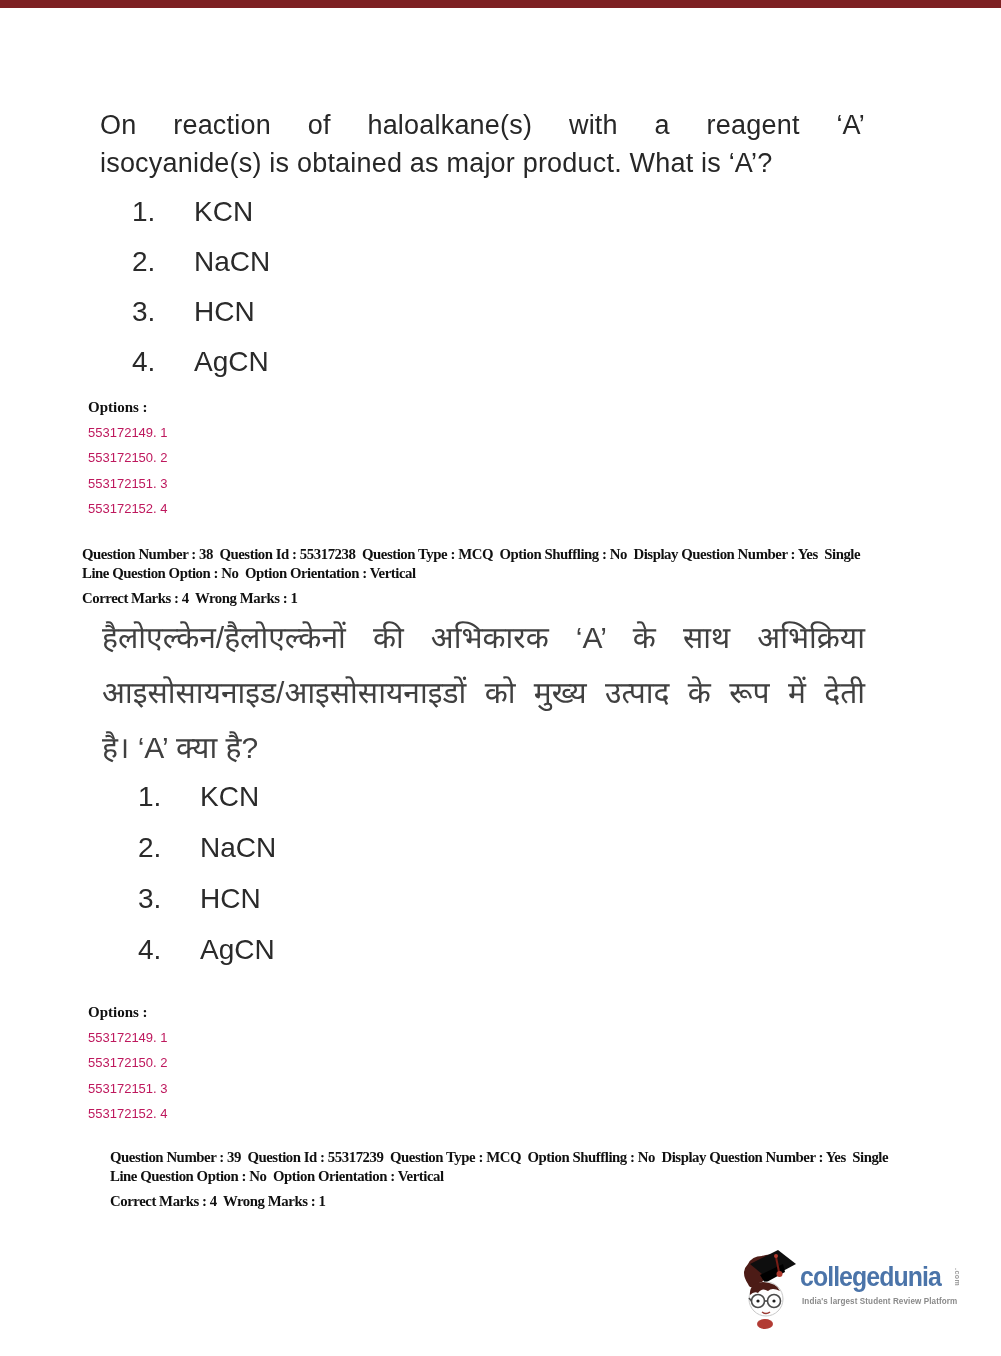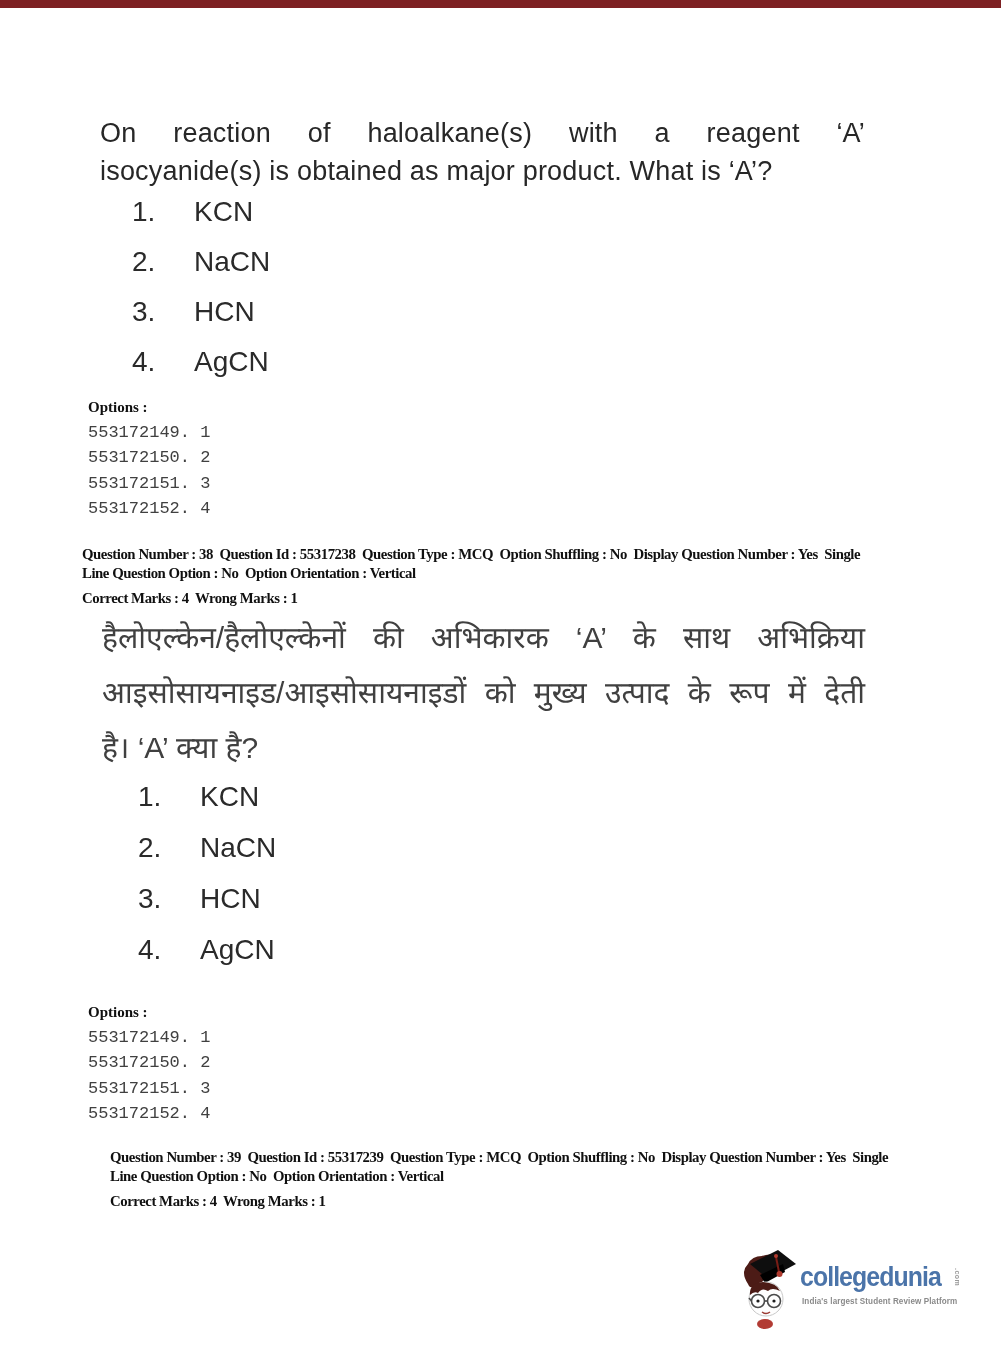--- a/index.html
+++ b/index.html
@@ -5,35 +5,35 @@
 <style>
   * { margin:0; padding:0; box-sizing:border-box; }
   html,body { background:#ffffff; }
   .page {
     position:relative; width:1001px; height:1356px; background:#ffffff;
     overflow:hidden; font-family:"Liberation Sans", sans-serif;
   }
   .accent-bar { position:absolute; top:0; left:0; width:1001px; height:8px; background:#7d2123; }
 
   
-  .q-en { position:absolute; left:100px; top:114px; width:765px;
+  .q-en { position:absolute; left:100px; top:106px; width:765px;
           font-size:27px; line-height:38px; color:#272727; letter-spacing:0.2px; }
   .justify-line { text-align:justify; text-align-last:justify; }
 
   
   .opts { position:absolute; }
   .opt { position:absolute; left:0; display:flex; font-size:28px; color:#2a2a2a; }
   .opt .num { width:62px; }
 
   
   .idblock { position:absolute; left:88px; }
   .idhead { font-family:"Liberation Serif", serif; font-weight:bold; font-size:15px;
             color:#101010; margin-bottom:4px; }
-  .idline { font-family:Liberation Mono, monospace; font-size:17px;
-            line-height:25.4px; color:#404040; white-space:pre; }
+  .idline { font-family:Liberation Sans, sans-serif; font-size:13px;
+            line-height:25.4px; color:#be185d; white-space:pre; }
 
   
   .meta { position:absolute; left:82px; font-family:"Liberation Serif", serif;
           font-weight:bold; font-size:14.8px; line-height:19px; color:#101010;
           letter-spacing:-0.45px; }
   .meta .mline { white-space:pre; }
   .meta .marks { margin-top:6px; }
 
   
   .q-hi { position:absolute; left:102px; top:610px; width:763px;

